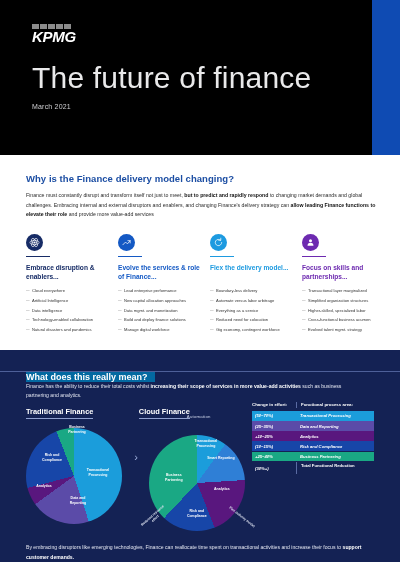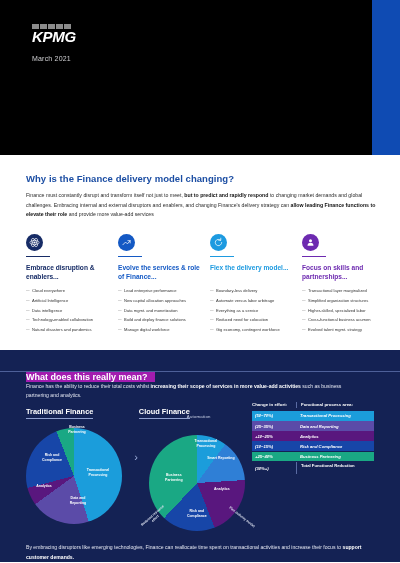--- a/index.html
+++ b/index.html
@@ -87,21 +87,21 @@
   .sec2 {
     position:relative; margin-top:14px;
     background:#142254; color:#ffffff;
     padding:16px 26px 14px 26px;
     min-height:162px;
   }
   .sec2-title-wrap { position:relative; height:12px; }
   .sec2 h2 {
     position:relative; display:inline-block;
     font-size:9px; font-weight:bold; color:#ffffff;
-    background:#a21caf; padding-right:7px; z-index:2;
+    background:#0369a1; padding-right:7px; z-index:2;
   }
   .rule-left, .rule-right {
     position:absolute; top:5px; height:1px; background:#4e6099; z-index:1;
   }
   .rule-left { left:-26px; width:26px; }
   .rule-right { left:0; right:-26px; width:auto; }
   .sec2 p.lead2 {
     margin-top:4px; font-size:5.1px; line-height:1.8; color:#e4e7f2;
     max-width:330px;
   }
@@ -166,20 +166,21 @@
   .sec2 p.closing b { color:#ffffff; }
 </style>
 </head>
 <body>
 
 <div class="page">
 
   <div class="header">
     <div class="header-accent"></div>
     <div class="kpmg-logo">KPMG</div>
+    <div class="title">The future of finance</div>
     <div class="datetext">March 2021</div>
   </div>
 
   <div class="sec1">
     <h2>Why is the Finance delivery model changing?</h2>
     <p class="lead">
       <span>Finance must constantly disrupt and transform itself not just to meet, </span><b>but to predict and rapidly respond</b><span> to changing market demands and global challenges. Embracing internal and external disruptors and enablers, and changing Finance's delivery strategy can </span><b>allow leading Finance functions to elevate their role</b><span> and provide more value-add services</span>
     </p>
 
     <div class="cols">

